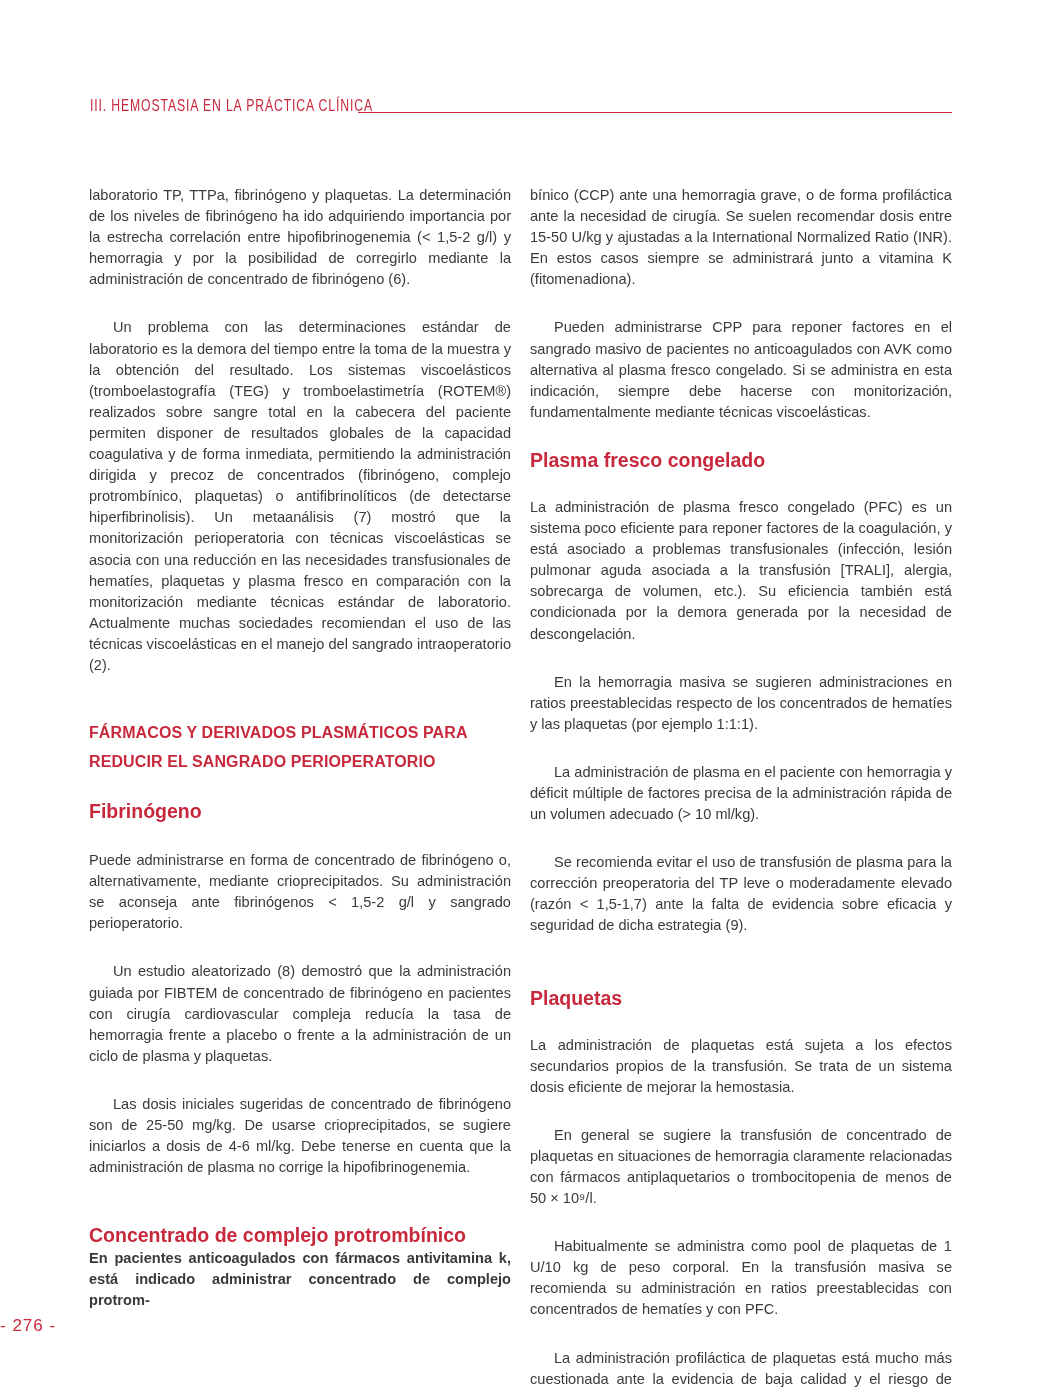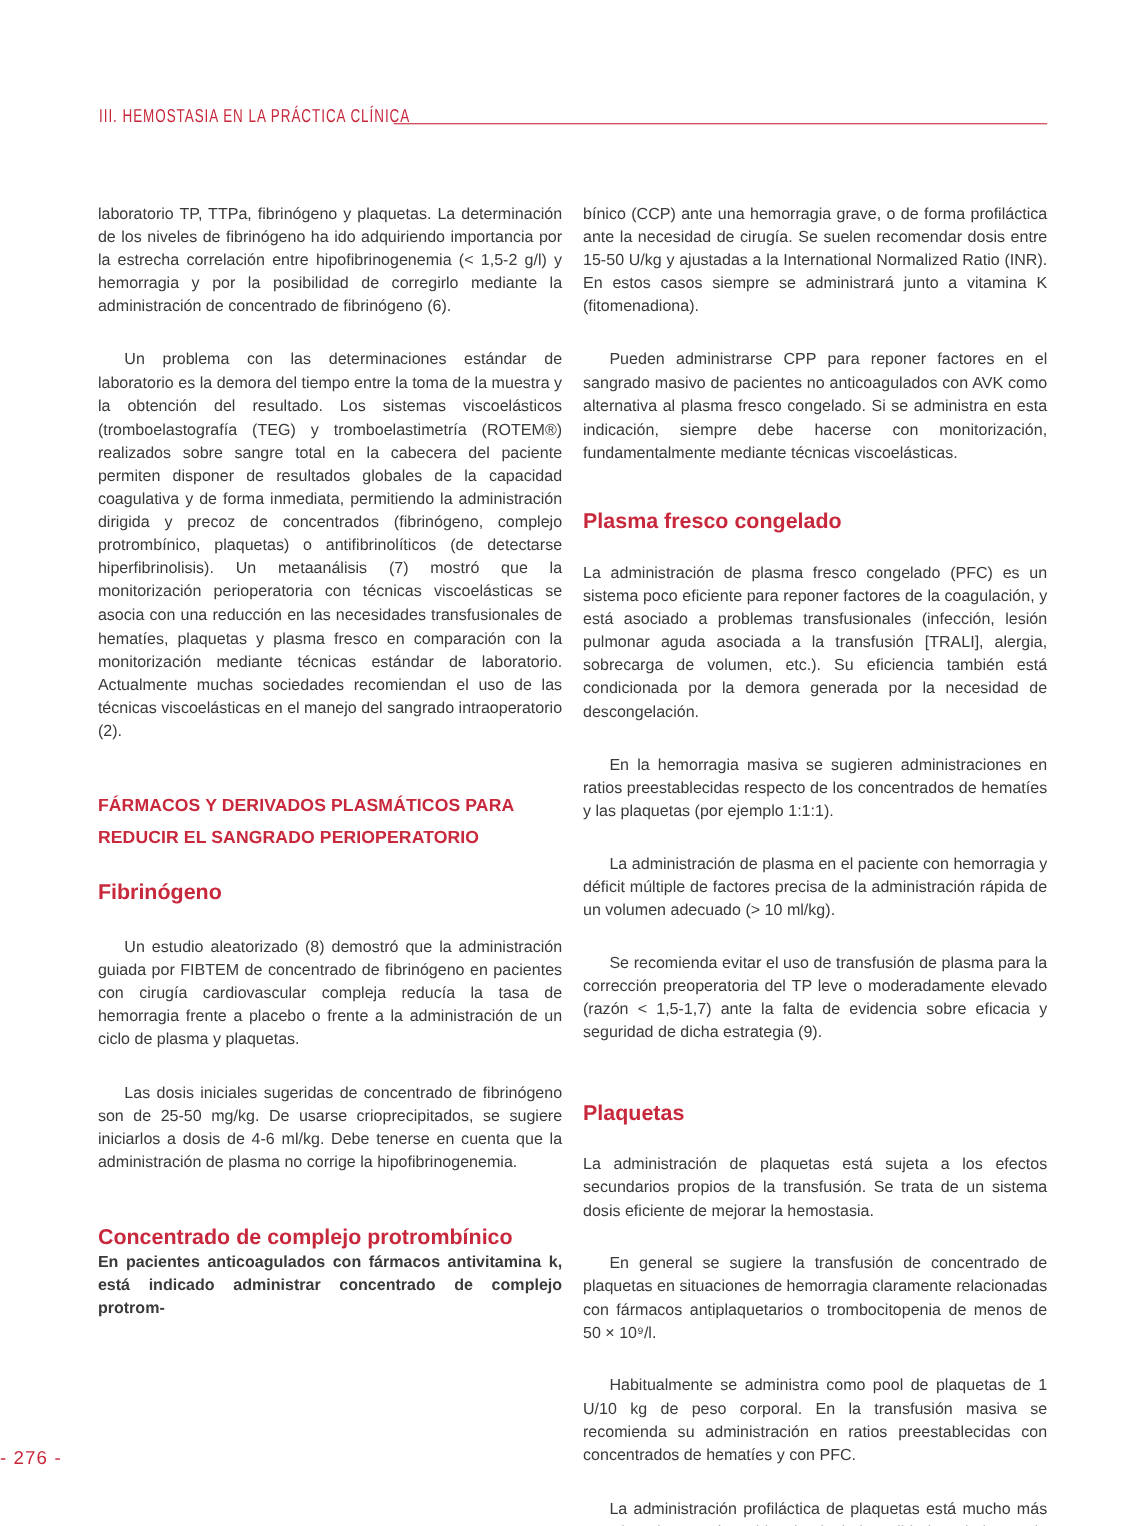--- a/index.html
+++ b/index.html
@@ -28,32 +28,33 @@
   <span class="rule"></span>
 </div>
 
 <div class="col left">
   <p>laboratorio TP, TTPa, fibrinógeno y plaquetas. La determinación de los niveles de fibrinógeno ha ido adquiriendo importancia por la estrecha correlación entre hipofibrinogenemia (&lt; 1,5-2 g/l) y hemorragia y por la posibilidad de corregirlo mediante la administración de concentrado de fibrinógeno (6).</p>
   <p class="indent">Un problema con las determinaciones estándar de laboratorio es la demora del tiempo entre la toma de la muestra y la obtención del resultado. Los sistemas viscoelásticos (tromboelastografía (TEG) y tromboelastimetría (ROTEM®) realizados sobre sangre total en la cabecera del paciente permiten disponer de resultados globales de la capacidad coagulativa y de forma inmediata, permitiendo la administración dirigida y precoz de concentrados (fibrinógeno, complejo protrombínico, plaquetas) o antifibrinolíticos (de detectarse hiperfibrinolisis). Un metaanálisis (7) mostró que la monitorización perioperatoria con técnicas viscoelásticas se asocia con una reducción en las necesidades transfusionales de hematíes, plaquetas y plasma fresco en comparación con la monitorización mediante técnicas estándar de laboratorio. Actualmente muchas sociedades recomiendan el uso de las técnicas viscoelásticas en el manejo del sangrado intraoperatorio (2).</p>
 
   <h2 class="section" style="margin-top:43px;">FÁRMACOS Y DERIVADOS PLASMÁTICOS PARA REDUCIR EL SANGRADO PERIOPERATORIO</h2>
 
   <h3 class="sub" style="margin-top:22px;">Fibrinógeno</h3>
+  <p style="margin-top:26px;">Puede administrarse en forma de concentrado de fibrinógeno o, alternativamente, mediante crioprecipitados. Su administración se aconseja ante fibrinógenos &lt; 1,5-2 g/l y sangrado perioperatorio.</p>
   <p class="indent">Un estudio aleatorizado (8) demostró que la administración guiada por FIBTEM de concentrado de fibrinógeno en pacientes con cirugía cardiovascular compleja reducía la tasa de hemorragia frente a placebo o frente a la administración de un ciclo de plasma y plaquetas.</p>
   <p class="indent">Las dosis iniciales sugeridas de concentrado de fibrinógeno son de 25-50 mg/kg. De usarse crioprecipitados, se sugiere iniciarlos a dosis de 4-6 ml/kg. Debe tenerse en cuenta que la administración de plasma no corrige la hipofibrinogenemia.</p>
 
   <h3 class="sub" style="margin-top:44px;">Concentrado de complejo protrombínico</h3>
   <p style="text-align-last: justify; font-weight: bold;">En pacientes anticoagulados con fármacos antivitamina k, está indicado administrar concentrado de complejo protrom-</p>
 </div>
 
 <div class="col right">
   <p>bínico (CCP) ante una hemorragia grave, o de forma profiláctica ante la necesidad de cirugía. Se suelen recomendar dosis entre 15-50 U/kg y ajustadas a la International Normalized Ratio (INR). En estos casos siempre se administrará junto a vitamina K (fitomenadiona).</p>
   <p class="indent">Pueden administrarse CPP para reponer factores en el sangrado masivo de pacientes no anticoagulados con AVK como alternativa al plasma fresco congelado. Si se administra en esta indicación, siempre debe hacerse con monitorización, fundamentalmente mediante técnicas viscoelásticas.</p>
 
-  <h3 class="sub" style="margin-top:38px;">Plasma fresco congelado</h3>
+  <h3 class="sub" style="margin-top:24px;">Plasma fresco congelado</h3>
   <p style="margin-top:24px;">La administración de plasma fresco congelado (PFC) es un sistema poco eficiente para reponer factores de la coagulación, y está asociado a problemas transfusionales (infección, lesión pulmonar aguda asociada a la transfusión [TRALI], alergia, sobrecarga de volumen, etc.). Su eficiencia también está condicionada por la demora generada por la necesidad de descongelación.</p>
   <p class="indent">En la hemorragia masiva se sugieren administraciones en ratios preestablecidas respecto de los concentrados de hematíes y las plaquetas (por ejemplo 1:1:1).</p>
   <p class="indent">La administración de plasma en el paciente con hemorragia y déficit múltiple de factores precisa de la administración rápida de un volumen adecuado (&gt; 10 ml/kg).</p>
   <p class="indent">Se recomienda evitar el uso de transfusión de plasma para la corrección preoperatoria del TP leve o moderadamente elevado (razón &lt; 1,5-1,7) ante la falta de evidencia sobre eficacia y seguridad de dicha estrategia (9).</p>
 
   <h3 class="sub" style="margin-top:48px;">Plaquetas</h3>
   <p style="margin-top:24px;">La administración de plaquetas está sujeta a los efectos secundarios propios de la transfusión. Se trata de un sistema dosis eficiente de mejorar la hemostasia.</p>
   <p class="indent">En general se sugiere la transfusión de concentrado de plaquetas en situaciones de hemorragia claramente relacionadas con fármacos antiplaquetarios o trombocitopenia de menos de 50 × 10⁹/l.</p>
   <p class="indent">Habitualmente se administra como pool de plaquetas de 1 U/10 kg de peso corporal. En la transfusión masiva se recomienda su administración en ratios preestablecidas con concentrados de hematíes y con PFC.</p>
   <p class="indent" style="text-align-last: justify;">La administración profiláctica de plaquetas está mucho más cuestionada ante la evidencia de baja calidad y el riesgo de efectos secundarios. Sin embargo, varios grupos la defienden ante trombocitopenia de menos de 50 × 10⁹/l y cirugía no neuraxial (10). En la neuraxial</p>

